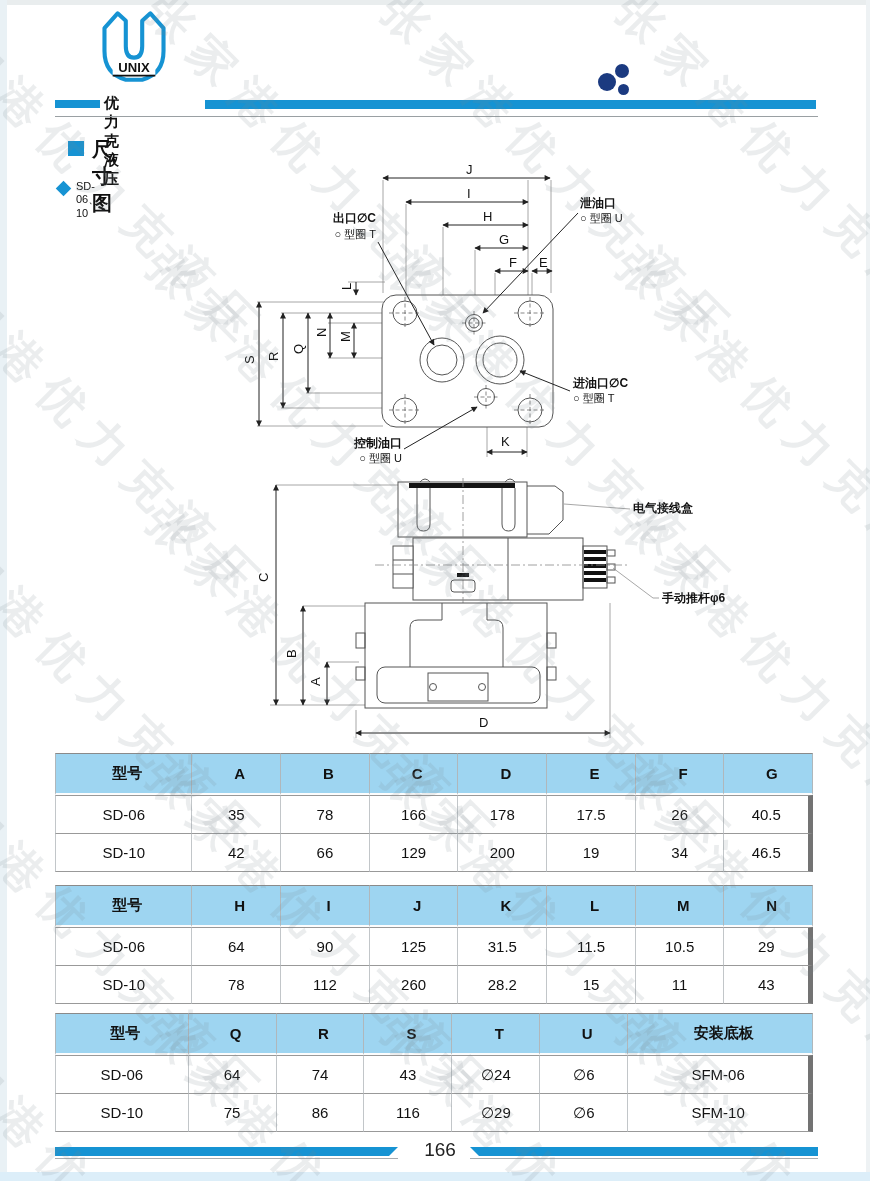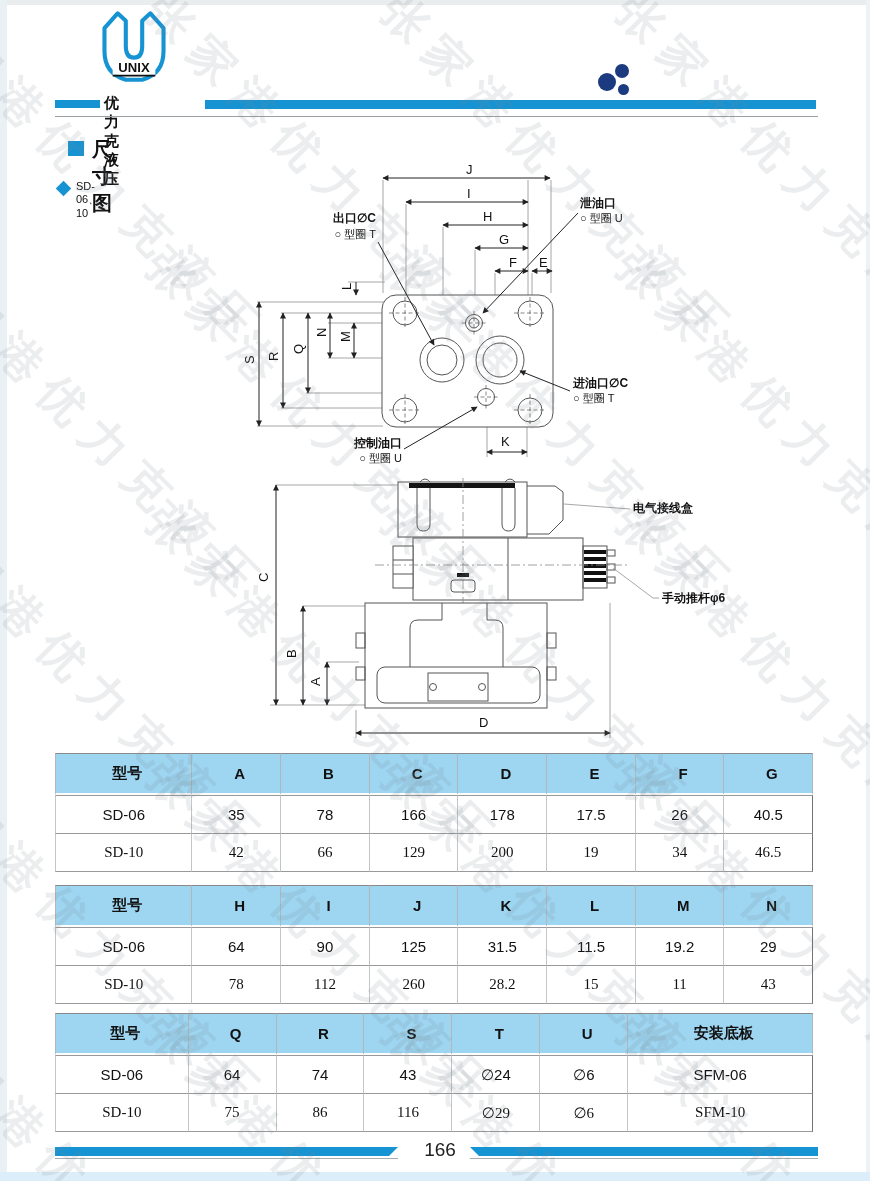--- a/index.html
+++ b/index.html
@@ -37,22 +37,22 @@
   .dimt{font-size:13px;}
   .cnt{font-size:12px;font-weight:bold;}
   .cnt2{font-size:11px;}
   
   .dim-table{position:absolute;left:55px;width:758px;border-collapse:separate;border-spacing:0;
        table-layout:fixed;font-size:15px;color:#111;text-align:center;z-index:1;}
   .dim-table th{height:37px;background:#9ed5f1;font-weight:700;border-top:1px solid #8a8a8a;
        border-bottom:2px solid #fdfdfd;border-left:1px solid #b0b7bb;padding-left:8px;}
   .dim-table th:last-child{border-right:1px solid #b0b7bb;}
   .dim-table td{height:35px;border-top:1px solid #999;border-left:1px solid #c2c6c9;}
-  .dim-table td:last-child{border-right:1px solid #737373;text-align:center;}
-  .dim-table tr:last-child td{border-bottom:1px solid #999;font-family:Liberation Serif, serif;}
+  .dim-table td:last-child{border-right:5px solid #737373;text-align:center;}
+  .dim-table tr:last-child td{border-bottom:1px solid #999;}
   
   .foot-bar{top:1147px;height:9px;background:#1693d3;}
   .foot-line{top:1158px;height:1px;background:#a7acb0;}
   .foot-num{left:405px;top:1139px;width:70px;text-align:center;font-size:19px;color:#222;}
 </style>
 </head>
 <body>
 
 <div id="page">
 
@@ -377,21 +377,21 @@
         </tr>
       </thead>
       <tbody>
         <tr>
           <td>SD-06</td>
           <td>64</td>
           <td>90</td>
           <td>125</td>
           <td>31.5</td>
           <td>11.5</td>
-          <td>19.2</td>
+          <td>10.5</td>
           <td>29</td>
         </tr>
         <tr>
           <td>SD-10</td>
           <td>78</td>
           <td>112</td>
           <td>260</td>
           <td>28.2</td>
           <td>15</td>
           <td>11</td>

